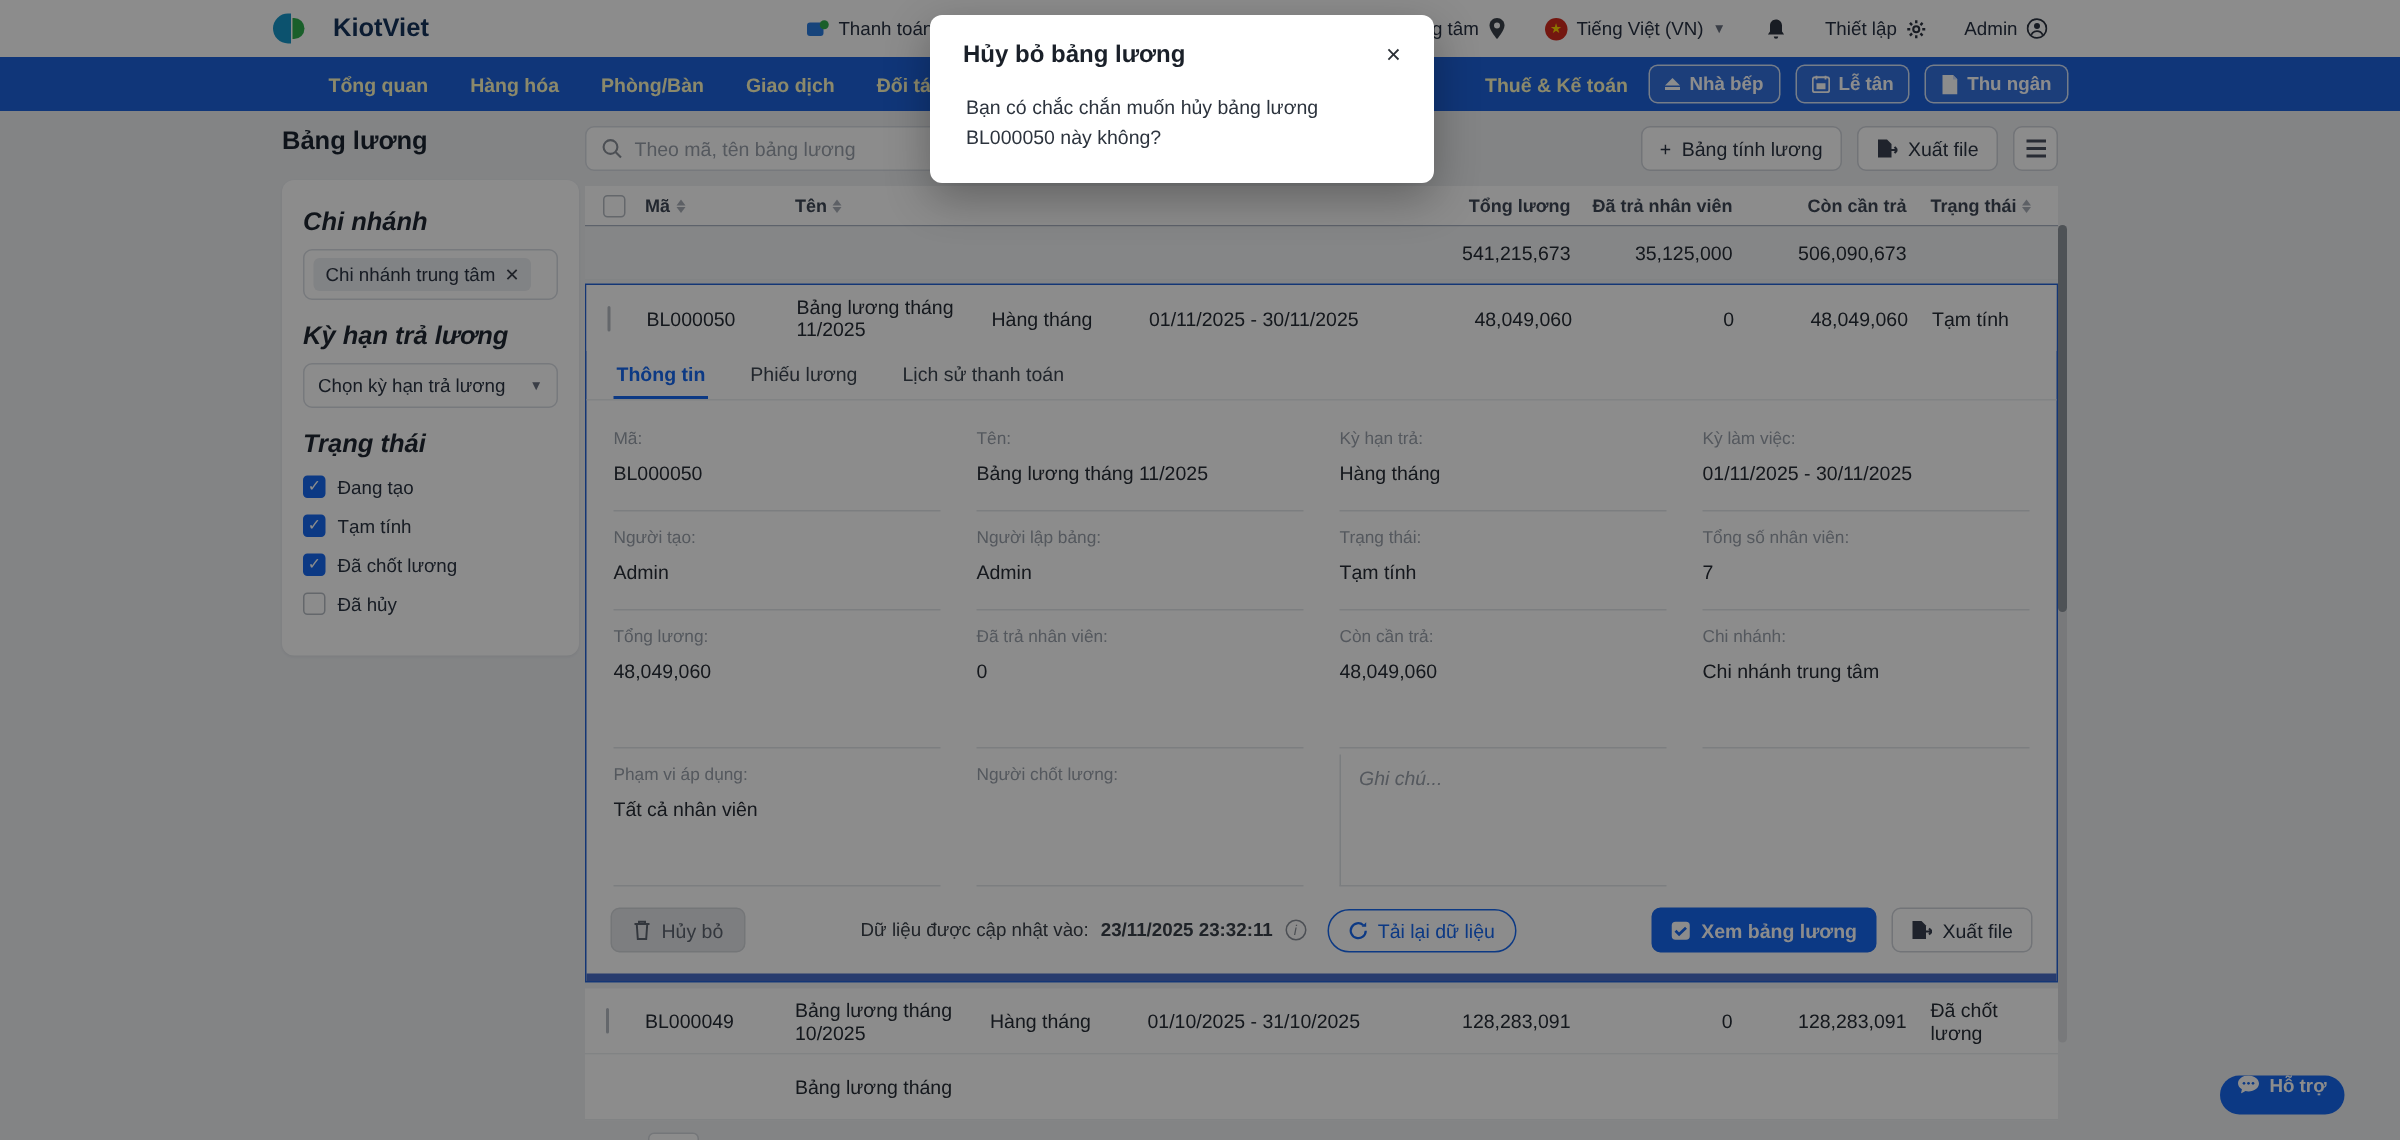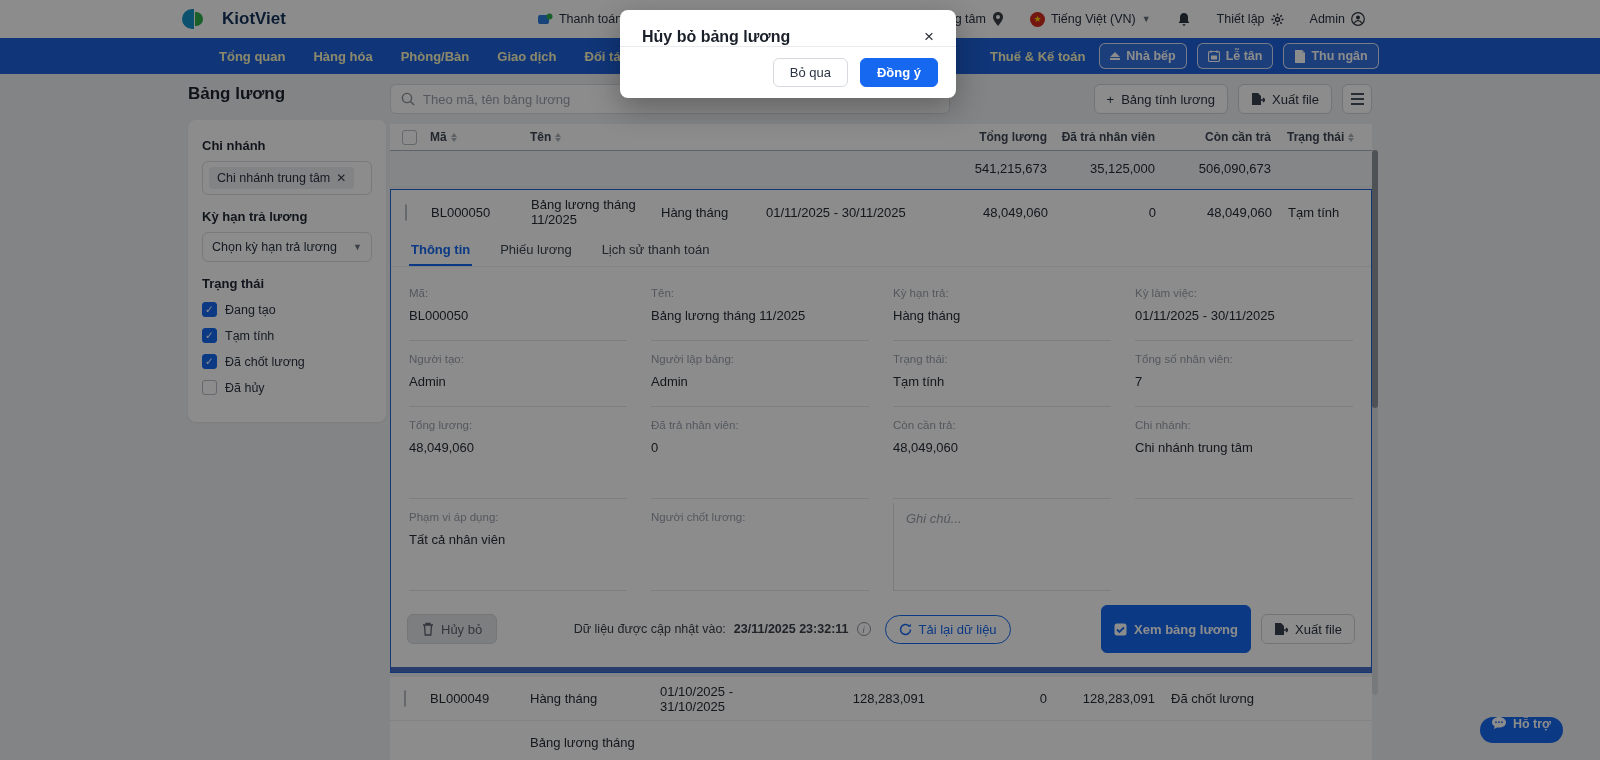--- a/index.html
+++ b/index.html
@@ -29,21 +29,21 @@
   .nav-quick { display:flex; align-items:center; gap:10px; margin-left:auto; }
   .qbtn { height:26px; display:flex; align-items:center; gap:6px; padding:0 10px; border:1px solid rgba(255,255,255,0.8); border-radius:6px; background:rgba(255,255,255,0.10); color:#fff; font-size:12.5px; font-weight:bold; cursor:pointer; white-space:nowrap; }
   .eject { display:inline-flex; flex-direction:column; align-items:center; gap:1px; }
   .eject .tri { width:0; height:0; border-left:5px solid transparent; border-right:5px solid transparent; border-bottom:5px solid #fff; }
   .eject .bar { width:10px; height:2px; background:#fff; }
 
   
   .sidebar { position:absolute; left:188px; top:84px; width:198px; }
   .side-title { font-size:17px; font-weight:bold; color:#1b2430; margin-bottom:16px; }
   .filter-card { background:#fff; border-radius:8px; padding:14px 14px 16px; box-shadow:0 1px 2px rgba(20,30,50,0.06); }
-  .f-label { font-size:13px; font-weight:bold; color:#1f2732; margin:4px 0 8px; }
+  .f-label { font-size:17px; font-weight:bold; color:#1f2732; margin:4px 0 8px;font-style:italic; }
   .tag-input { border:1px solid #d9dde3; border-radius:6px; padding:5px 6px; background:#fff; margin-bottom:14px; cursor:text; }
   .tag { display:inline-flex; align-items:center; gap:6px; background:#eceef2; border-radius:4px; padding:4px 8px; font-size:12.5px; color:#2b3442; }
   .tag .x { font-size:12px; color:#3a414b; cursor:pointer; }
   .select { border:1px solid #d9dde3; border-radius:6px; padding:7px 9px; font-size:12.5px; color:#2b3442; display:flex; align-items:center; justify-content:space-between; margin-bottom:14px; background:#fff; cursor:pointer; }
   .chk-row { display:flex; align-items:center; gap:8px; font-size:12.5px; color:#2b3442; margin:11px 0; cursor:pointer; }
   .chk { width:15px; height:15px; border-radius:3px; border:1px solid #b6bcc4; background:#fff; display:flex; align-items:center; justify-content:center; flex:none; }
   .chk.on { background:#1668f0; border-color:#1668f0; color:#fff; font-size:10.5px; line-height:1; }
 
   
   .main { position:absolute; left:390px; top:84px; width:982px; }
@@ -79,21 +79,21 @@
   .df .vl { font-size:13px; color:#272d36; min-height:16px; }
   .df.tall { min-height:88px; }
   .notes { border-left:1px solid #dfe3e8; border-bottom:1px solid #e2e5ea; font-style:italic; color:#9aa1ab; padding:8px 12px; min-height:88px; font-size:13px; margin-bottom:4px; }
   .bfoot { display:flex; align-items:center; padding:10px 16px 14px; }
   .btn-gray { height:30px; display:inline-flex; align-items:center; gap:7px; padding:0 14px; background:#e4e6e9; border:1px solid #d4d7db; border-radius:6px; font-size:13px; color:#5d6470; cursor:pointer; }
   .bfoot-mid { margin:0 auto; display:flex; align-items:center; gap:8px; font-size:12.5px; color:#3a4049; }
   .bfoot-mid b { font-weight:bold; }
   .info-i { width:14px; height:14px; border:1px solid #8b919a; border-radius:50%; color:#8b919a; font-size:9.5px; display:inline-flex; align-items:center; justify-content:center; font-style:italic; }
   .btn-pill { height:29px; display:inline-flex; align-items:center; gap:7px; padding:0 13px; border:1px solid #1668f0; color:#1668f0; border-radius:15px; background:#fff; font-size:13px; cursor:pointer; }
   .bfoot-right { display:flex; align-items:center; gap:10px; margin-left:14px; }
-  .btn-blue { height:48px; display:inline-flex; align-items:center; gap:7px; padding:0 12px; background:#1668f0; border:1px solid #1668f0; color:#fff; border-radius:6px; font-size:13px; font-weight:bold; cursor:pointer; }
+  .btn-blue { height:30px; display:inline-flex; align-items:center; gap:7px; padding:0 12px; background:#1668f0; border:1px solid #1668f0; color:#fff; border-radius:6px; font-size:13px; font-weight:bold; cursor:pointer; }
   .hbar { height:5px; background:#496dc8; }
   .partial { height:16px; overflow:hidden; background:#fff; }
   .partial .cell { padding:2px 4px; }
 
   .pager { display:flex; align-items:center; gap:10px; margin-top:8px; font-size:13px; color:#2a3038; }
   .pg { display:inline-flex; align-items:center; gap:2px; cursor:pointer; }
   .tri-l { width:0; height:0; border-top:5px solid transparent; border-bottom:5px solid transparent; border-right:7px solid #9aa0a8; }
   .tri-r { width:0; height:0; border-top:5px solid transparent; border-bottom:5px solid transparent; border-left:7px solid #555b64; }
   .pg-bar { width:2px; height:10px; background:#9aa0a8; }
   .pg-bar.dark { background:#555b64; }
@@ -495,20 +495,21 @@
             <span>Xuất file</span>
           </button>
         </div>
       </div>
       <div class="hbar"></div>
     </div>
 
     <div class="tgrid row" style="margin-top:4px;">
       <div class="cell"><span class="cb"></span></div>
       <div class="cell">BL000049</div>
+      <div class="cell">Bảng lương tháng 10/2025</div>
       <div class="cell">Hàng tháng</div>
       <div class="cell">01/10/2025 - 31/10/2025</div>
       <div class="cell num">128,283,091</div>
       <div class="cell num">0</div>
       <div class="cell num">128,283,091</div>
       <div class="cell" style="padding-left:10px;">Đã chốt lương</div>
     </div>
 
     <div class="tgrid row partial">
       <div class="cell"></div>
@@ -558,19 +559,16 @@
     <span>Hỗ trợ</span>
   </div>
 
   <div class="overlay"></div>
 
   <div class="modal">
     <div class="m-head">
       <div class="m-title">Hủy bỏ bảng lương</div>
       <div class="m-close">×</div>
     </div>
-    <div class="m-foot">
-      <button class="m-btn m-cancel">Bỏ qua</button>
-      <button class="m-btn m-ok">Đồng ý</button>
-    </div>
+    <div class="m-body">Bạn có chắc chắn muốn hủy bảng lương BL000050 này không?</div>
   </div>
 
 </div>
 
 </body></html>

